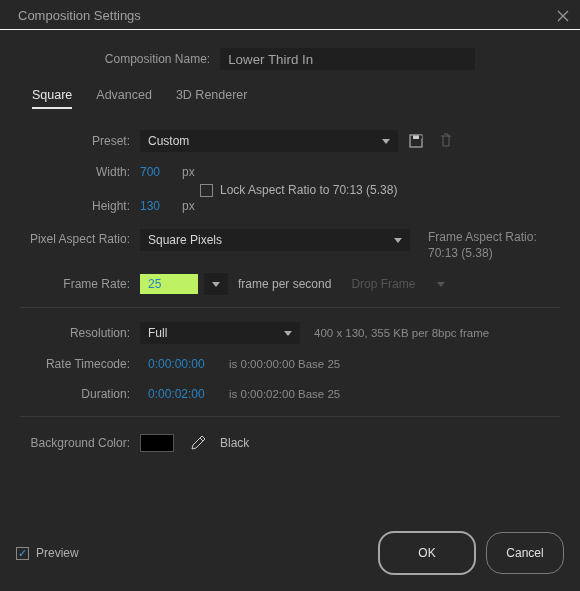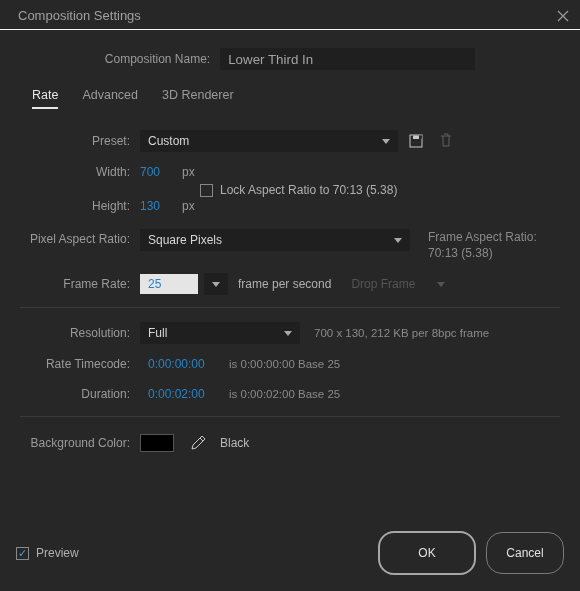--- a/index.html
+++ b/index.html
@@ -39,21 +39,21 @@
     .swatch { width:34px; height:18px; background:#000; border:1px solid #555; }
 
     .footer { display:flex; align-items:center; justify-content:space-between; padding:10px 16px 16px 16px; }
     .btn { border:1.5px solid #a7a7a7; border-radius:16px; padding:20px 0; color:#e0e0e0; background:transparent; display:flex; align-items:center; justify-content:center; cursor:pointer; height:26px; }
     .btn.primary { width:98px; border-width:2px; margin-right:10px; }
     .btn.secondary { width:78px; border-width:1px; border-color:#7a7a7a; }
     .btns { display:flex; align-items:center; }
 
     .px { color:#9a9a9a; margin-left:22px; }
     .side-note { color:#8a8a8a; margin-left:18px; line-height:1.35; font-size:12px; }
-    .compact-in { display:inline-block; background:#e5e5e5; padding:3px 8px; color:#2883c4; min-width:58px; text-align:left; }
+    .compact-in { display:inline-block; background:#bef264; padding:3px 8px; color:#2883c4; min-width:58px; text-align:left; }
     .compact-plain { display:inline-block; padding:3px 8px; color:#2883c4; min-width:75px; }
     .desc { color:#8a8a8a; margin-left:14px; font-size:11.5px; }
     .ml { margin-left:10px; }
   </style>
 </head>
 <body>
 
 <div class="win">
   <div class="titlebar">
     <div class="title">Composition Settings</div>
@@ -66,21 +66,21 @@
   <hr class="hr">
 
   <div class="body">
 
     <div class="row" style="justify-content:center; margin-bottom:18px;">
       <div class="label" style="width:auto;">Composition Name:</div>
       <input class="text-input" style="width: 255px;" value="Lower Third In">
     </div>
 
     <div class="tabs">
-      <div class="tab active">Rate</div>
+      <div class="tab active">Square</div>
       <div class="tab">Advanced</div>
       <div class="tab">3D Renderer</div>
     </div>
 
     <div class="row">
       <div class="label">Preset:</div>
       <div class="select" style="width:258px;">
         <span class="sel-text">Custom</span>
         <span class="caret"></span>
       </div>
@@ -143,21 +143,21 @@
     </div>
 
     <hr class="sep">
 
     <div class="row">
       <div class="label">Resolution:</div>
       <div class="select" style="width:160px;">
         <span class="sel-text">Full</span>
         <span class="caret"></span>
       </div>
-      <span class="desc">700 x 130, 212 KB per 8bpc frame</span>
+      <span class="desc">400 x 130, 355 KB per 8bpc frame</span>
     </div>
 
     <div class="row" style="margin-top:10px;">
       <div class="label">Rate Timecode:</div>
       <span class="compact-plain">0:00:00:00</span>
       <span class="desc">is 0:00:00:00  Base 25</span>
     </div>
 
     <div class="row" style="margin-top:6px;">
       <div class="label">Duration:</div>

